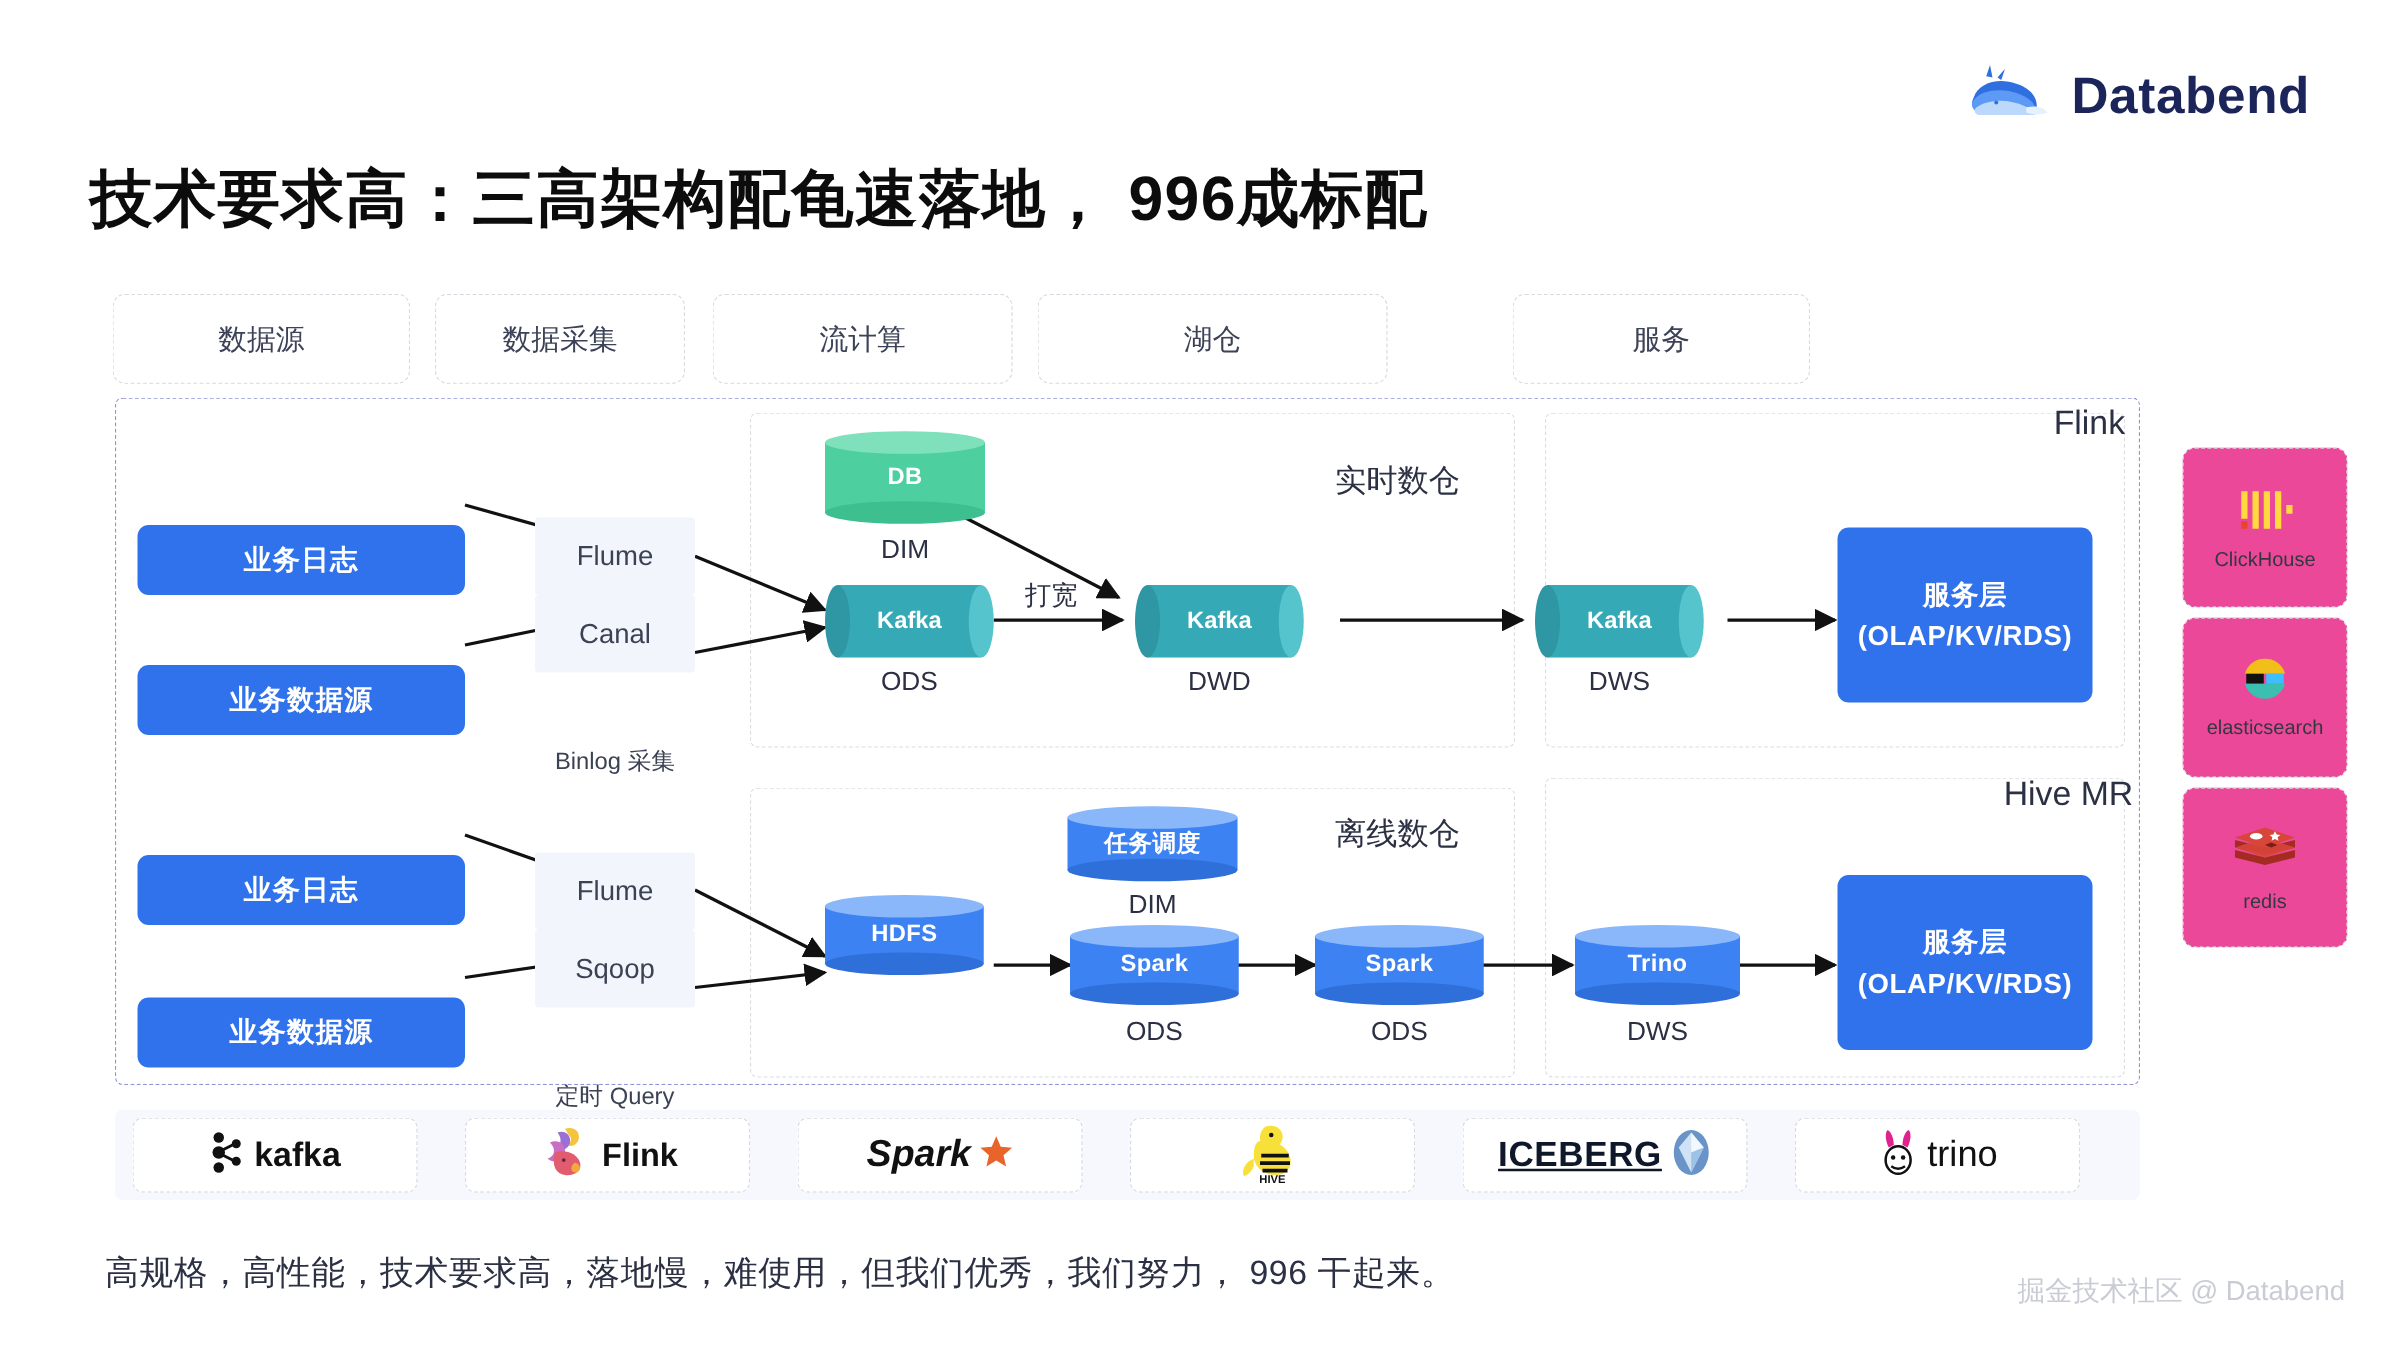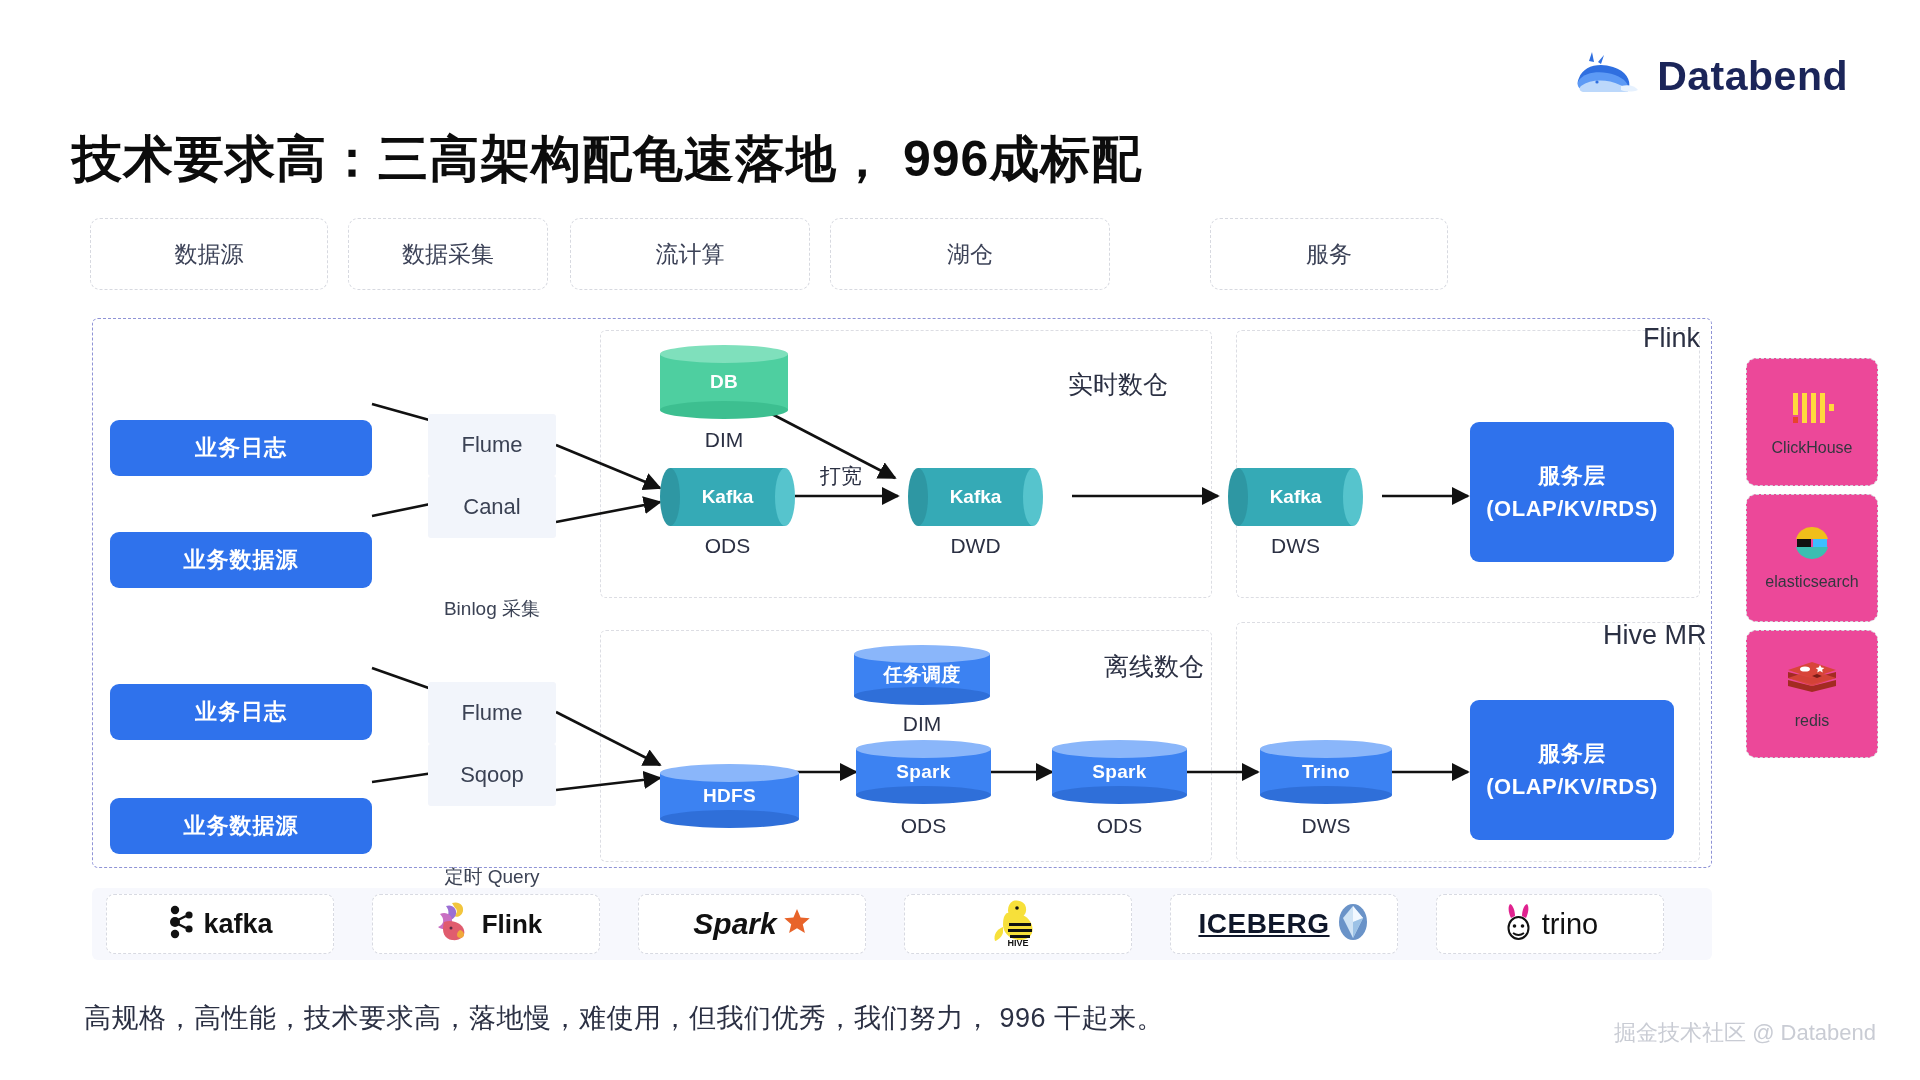--- a/index.html
+++ b/index.html
@@ -17,21 +17,21 @@
   .brand-text { font-size: 41px; font-weight: 700; color: #1b2559; letter-spacing: .5px; }
 
   
   .title {
     position: absolute; left: 72px; top: 126px;
     font-size: 50px; font-weight: 700; color: #0c0c0c;
     letter-spacing: 1px; white-space: nowrap;
   }
 
   
-  .stage-row { position: absolute; left: 90px; top: 218px; width: 1700px; height: 72px; }
+  .stage-row { position: absolute; left: 90px; top: 235px; width: 1700px; height: 72px; }
   .stage {
     position: absolute; top: 0; height: 72px;
     border: 1.5px dashed #d7d9e0; border-radius: 10px; background: #fff;
     display: flex; align-items: center; justify-content: center;
     font-size: 23px; color: #3c4257;
   }
 
   
   .outer-box {
     position: absolute; left: 92px; top: 318px; width: 1620px; height: 550px;
@@ -190,21 +190,21 @@
   <div class="outer-box"></div>
 
   <div class="inner-box" style="left:600px;top:330px;width:612px;height:268px;"></div>
   <div class="inner-box" style="left:1236px;top:330px;width:464px;height:268px;"></div>
   <div class="inner-box" style="left:600px;top:630px;width:612px;height:232px;"></div>
   <div class="inner-box" style="left:1236px;top:622px;width:464px;height:240px;"></div>
 
   <div class="lane-label" style="left:1643px;top:323px;">Flink</div>
   <div class="lane-label" style="left:1603px;top:620px;">Hive MR</div>
   <div class="section-label" style="left:1068px;top:368px;">实时数仓</div>
-  <div class="section-label" style="left:1104px;top:650px;">离线数仓</div>
+  <div class="section-label" style="left:1068px;top:650px;">离线数仓</div>
 
   <svg class="conn">
     <defs>
       <marker id="ah" viewBox="0 0 10 10" refX="9" refY="5" markerWidth="7" markerHeight="7" orient="auto-start-reverse">
         <path d="M 0 0 L 10 5 L 0 10 z" fill="#111"></path>
       </marker>
     </defs>
 
     <line x1="372" y1="404" x2="440" y2="423" stroke="#111" stroke-width="2.6"></line>
     <line x1="372" y1="516" x2="440" y2="502" stroke="#111" stroke-width="2.6"></line>
@@ -305,21 +305,21 @@
   <div class="collector-note" style="left:418px;top:820px;width:148px;">定时 Query</div>
 
   <div class="cyl" style="left:854px;top:645px;width:136px;height:60px;">
     <div class="mid" style="background:#3c82f2;"></div>
     <div class="bot" style="background:#2f6fd9;"></div>
     <div class="top" style="background:#8ab6fa;"></div>
     <div class="body">任务调度</div>
   </div>
   <div class="cyl-caption" style="left:854px;top:712px;width:136px;">DIM</div>
 
-  <div class="cyl" style="left:660px;top:764px;width:139px;height:64px;">
+  <div class="cyl" style="left:660px;top:716px;width:127px;height:64px;">
     <div class="mid" style="background:#3c82f2;"></div>
     <div class="bot" style="background:#2f6fd9;"></div>
     <div class="top" style="background:#8ab6fa;"></div>
     <div class="body">HDFS</div>
   </div>
 
   <div class="cyl" style="left:856px;top:740px;width:135px;height:64px;">
     <div class="mid" style="background:#3c82f2;"></div>
     <div class="bot" style="background:#2f6fd9;"></div>
     <div class="top" style="background:#8ab6fa;"></div>

